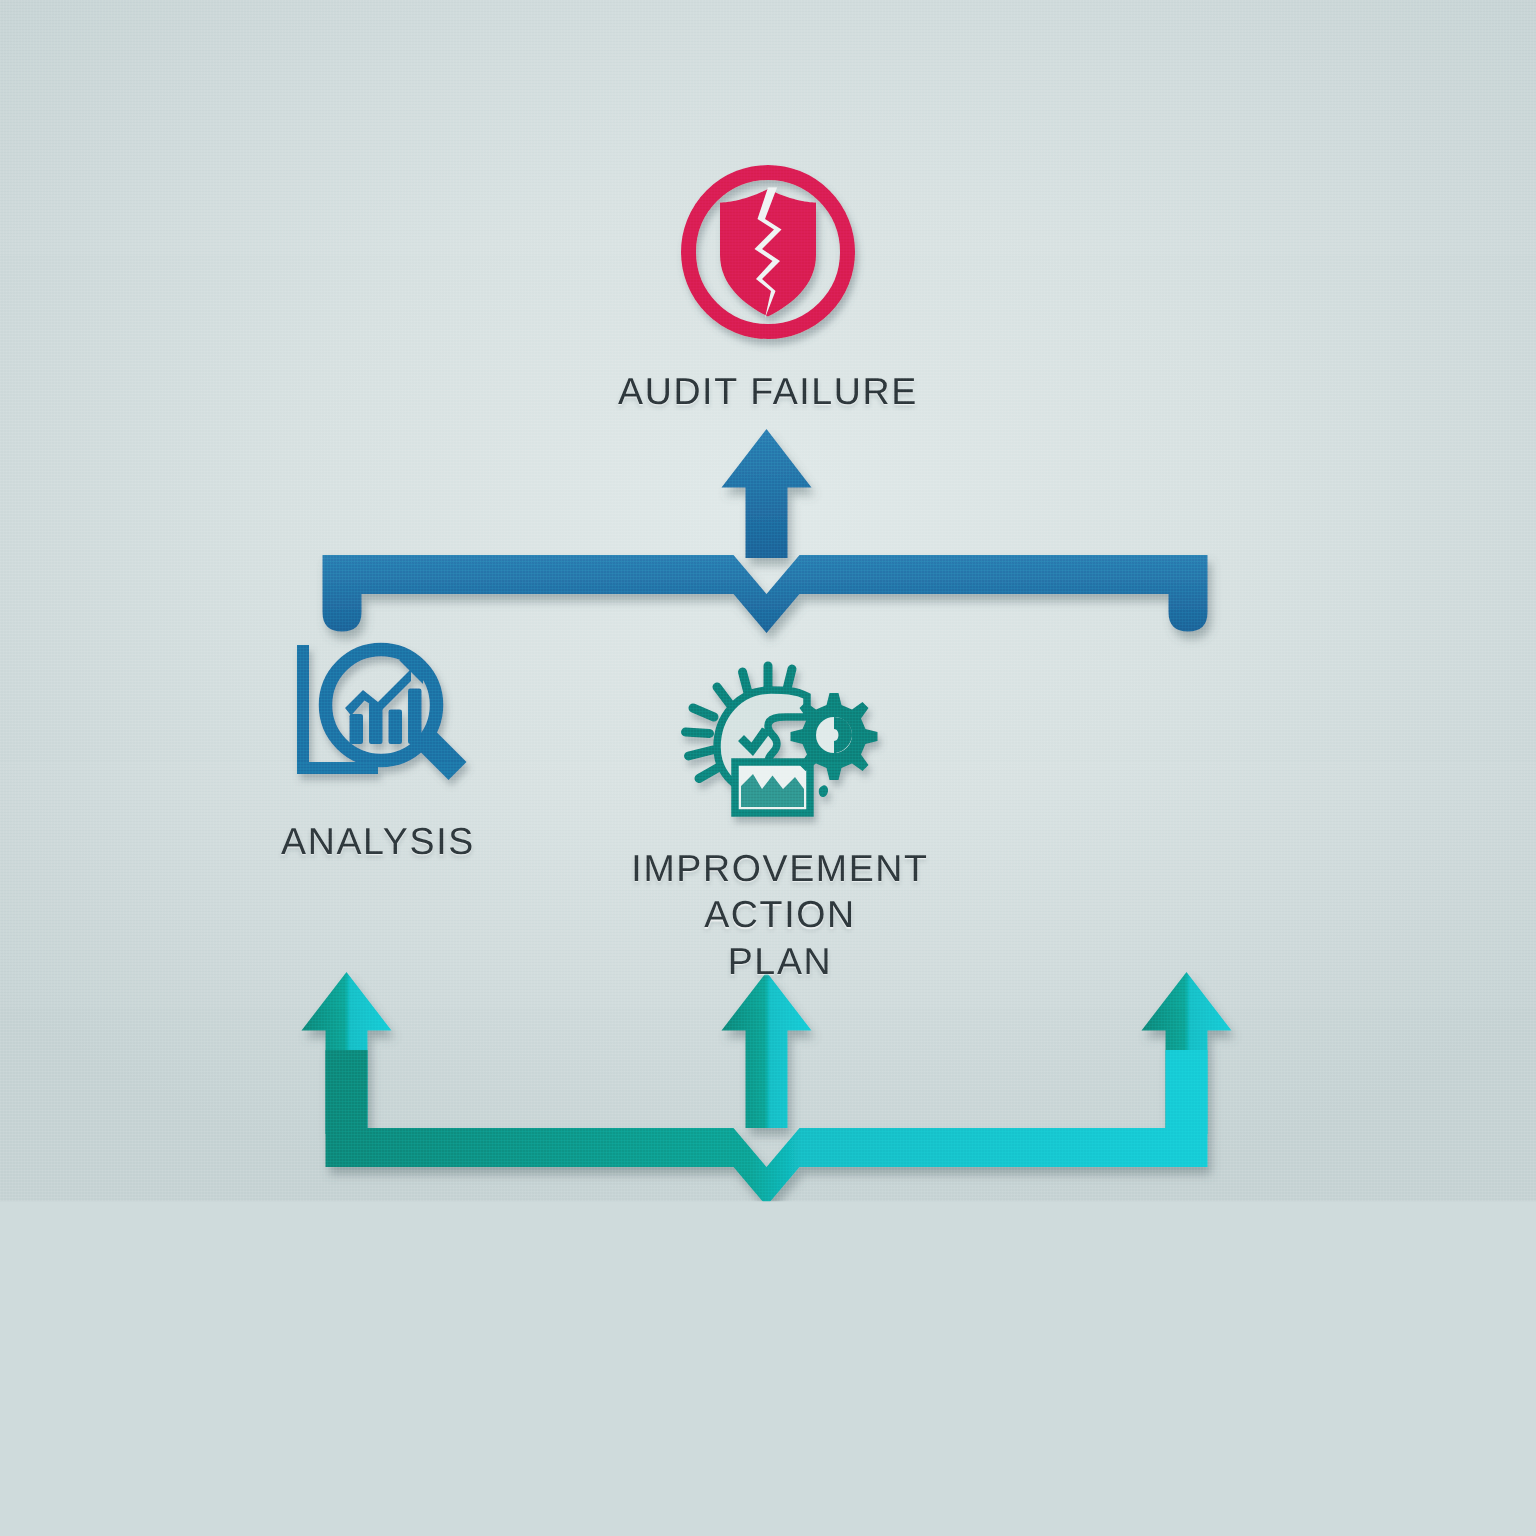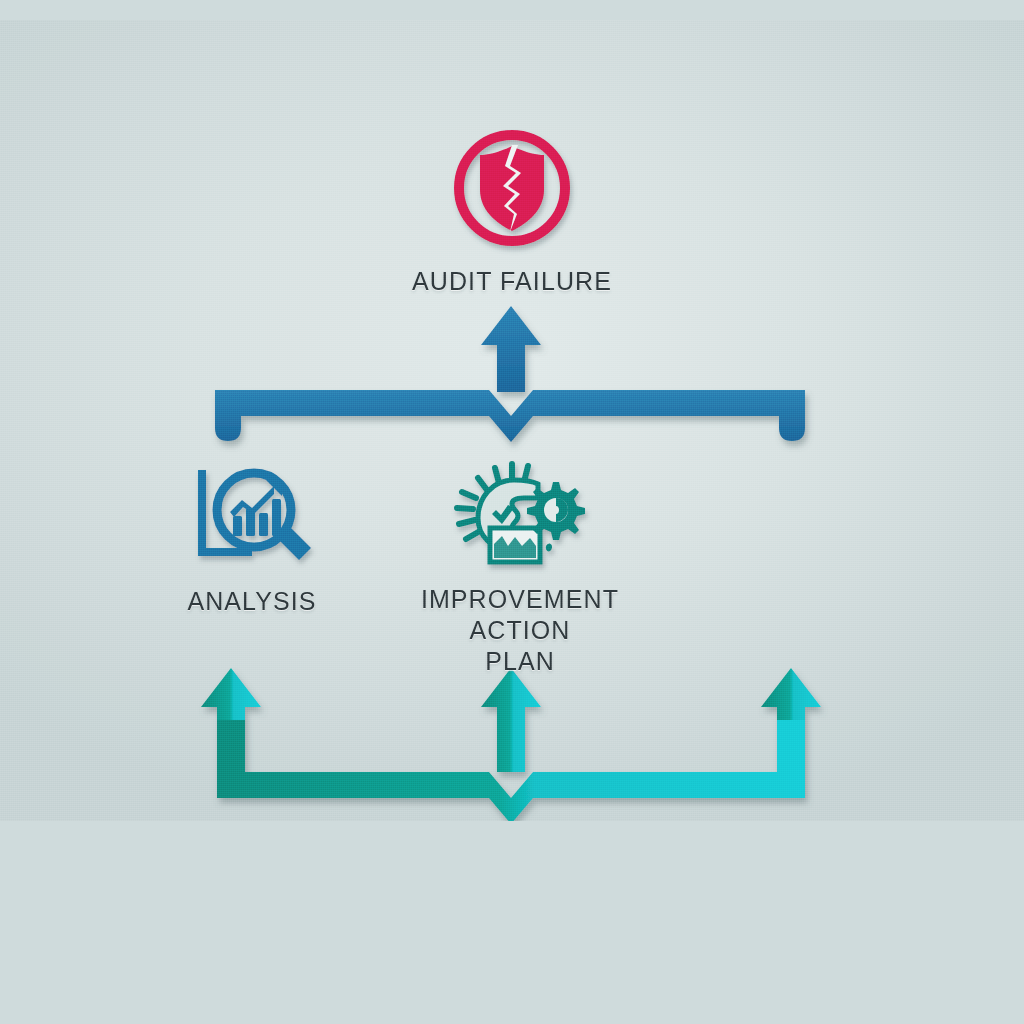--- a/index.html
+++ b/index.html
@@ -8,21 +8,20 @@
     background: #cfdbdc;
   }
   #stage {
     position: relative;
     width: 1024px;
     height: 801px;
     overflow: hidden;
     background:
       radial-gradient(ellipse 70% 60% at 50% 42%, #dfe8e8 0%, #d6e0e0 45%, #cbd7d8 78%, #c4d1d2 100%);
     font-family: "Liberation Sans", sans-serif;
-    margin-top: 20px;
   }
   
   #stage::after {
     content: "";
     position: absolute;
     inset: 0;
     pointer-events: none;
     opacity: .30;
     background-image:
       repeating-linear-gradient(0deg, rgba(255,255,255,.28) 0px, rgba(255,255,255,.28) 1px, rgba(120,140,145,.10) 1px, rgba(120,140,145,.10) 2px),
@@ -52,21 +51,21 @@
     letter-spacing: 1.1px;
     line-height: 1.24;
     font-weight: 400;
     text-shadow: 0 1px 1px rgba(255,255,255,.75), 0 2px 3px rgba(60,80,85,.22);
     white-space: pre-line;
   }
 
   #node-audit-failure { left: 312px; top: 104px; width: 400px; }
   #node-audit-failure .node-label { margin-top: 14px; }
 
-  #node-analysis { left: 128px; top: 444px; width: 248px; }
+  #node-analysis { left: 128px; top: 424px; width: 248px; }
   #node-corrective { left: 376px; top: 438px; width: 288px; }
   #node-system { left: 672px; top: 432px; width: 276px; }
 </style>
 </head>
 <body>
 
 <div id="stage">
 
   <svg class="svg-layer" viewBox="0 0 1024 1024">
     <defs>

